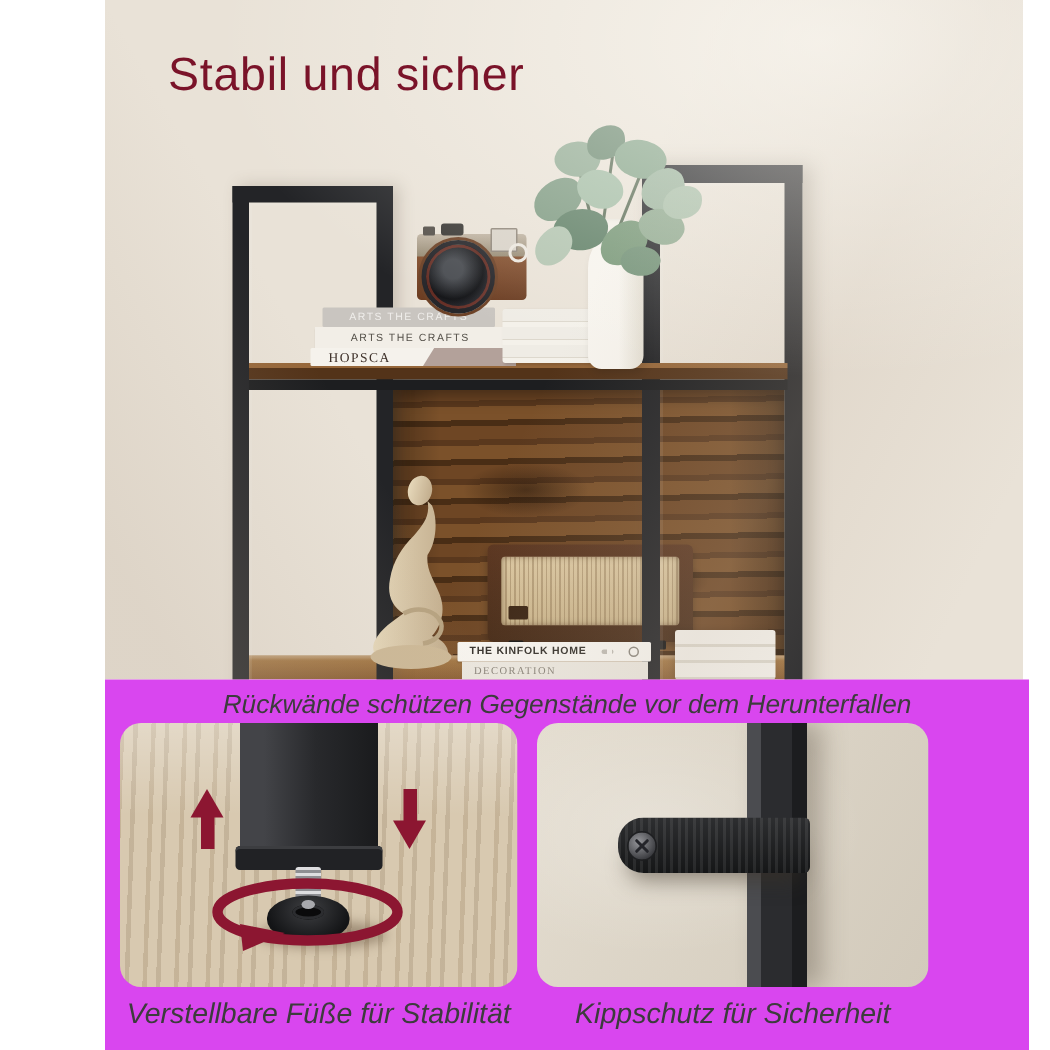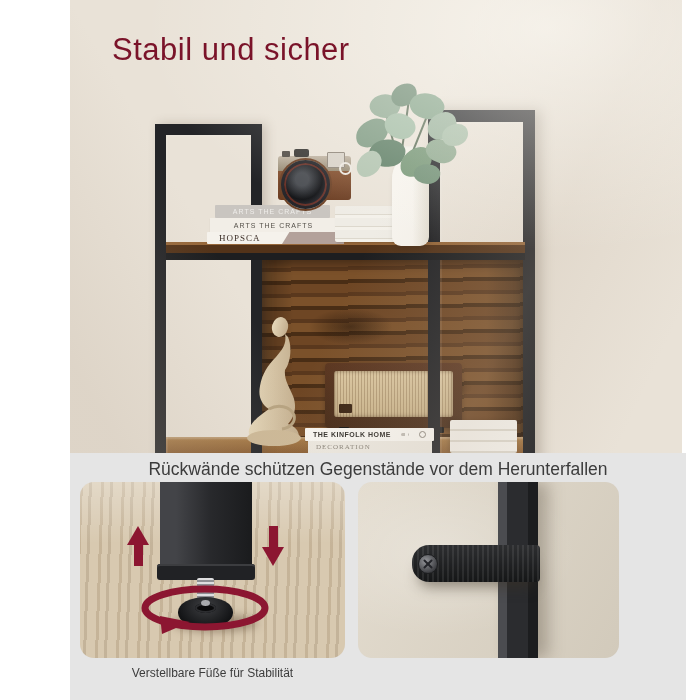--- a/index.html
+++ b/index.html
@@ -107,35 +107,35 @@
   .kinfolk .kf-squiggle{flex:1;height:3px;margin:0 10px;
     background:repeating-linear-gradient(90deg,#9a958c 0 4px,transparent 4px 7px);
     border-radius:2px;opacity:.6;}
   .kinfolk .kf-dot{width:5px;height:5px;border:1px solid #8c877e;border-radius:50%;margin-right:8px;}
   .deco-book{left:238px;top:441px;width:124px;height:12px;background:#ece8e0;z-index:28;
     display:flex;align-items:center;}
   .deco-book span{font-size:7px;letter-spacing:1px;color:#8a847a;margin-left:8px;
     font-family:"Liberation Serif",serif;}
 
   
-  .bottom{position:absolute;left:70px;top:453px;width:616px;height:247px;background:#e5e5e5;}
+  .bottom{position:absolute;left:70px;top:453px;width:616px;height:247px;background:#d946ef;font-style:italic;}
   .main-caption{position:absolute;left:0;right:0;top:6px;text-align:center;
     font-size:17.5px;color:#3c3c3c;}
   .inset{position:absolute;top:29px;height:176px;border-radius:14px;overflow:hidden;}
   .inset-feet{left:10px;width:265px;
     background:
       linear-gradient(180deg, rgba(255,255,255,.3), transparent 35%),
       repeating-linear-gradient(92deg, rgba(163,140,108,.35) 0 3px, transparent 3px 9px,
         rgba(124,102,74,.22) 9px 12px, transparent 12px 21px),
       #d8c9b0;}
   .inset-tip{left:288px;width:261px;
     background:
       radial-gradient(90% 80% at 30% 40%, rgba(255,255,255,.25), transparent 60%),
       linear-gradient(120deg,#e4ddd0,#d2cabb);}
-  .feature-caption{position:absolute;top:213px;text-align:center;font-size:12px;color:#3c3c3c;}
+  .feature-caption{position:absolute;top:213px;text-align:center;font-size:19px;color:#3c3c3c;}
   .cap-feet{left:10px;width:265px;}
   .cap-tip{left:288px;width:261px;}
 
   
   .leg{position:absolute;left:80px;top:-4px;width:92px;height:92px;
     background:linear-gradient(90deg,#434448 0 16px,#28292c 55%,#1a1b1d);}
   .leg-cap{position:absolute;left:77px;top:82px;width:98px;height:16px;background:#212225;
     border-radius:3px;box-shadow:inset 0 2px 0 #3c3d40;}
   .screw-shaft{position:absolute;left:117px;top:96px;width:17px;height:28px;
     background:repeating-linear-gradient(180deg,#dedee0 0 2px,#8e8f93 2px 4px);
@@ -289,15 +289,16 @@
       </svg>
     </div>
 
     <div class="inset inset-tip">
       <div class="post"></div>
       <div class="strap"></div>
       <div class="strap-screw"></div>
     </div>
 
     <div class="feature-caption cap-feet">Verstellbare Füße für Stabilität</div>
+    <div class="feature-caption cap-tip">Kippschutz für Sicherheit</div>
   </section>
 
 </div>
 
 </body></html>

